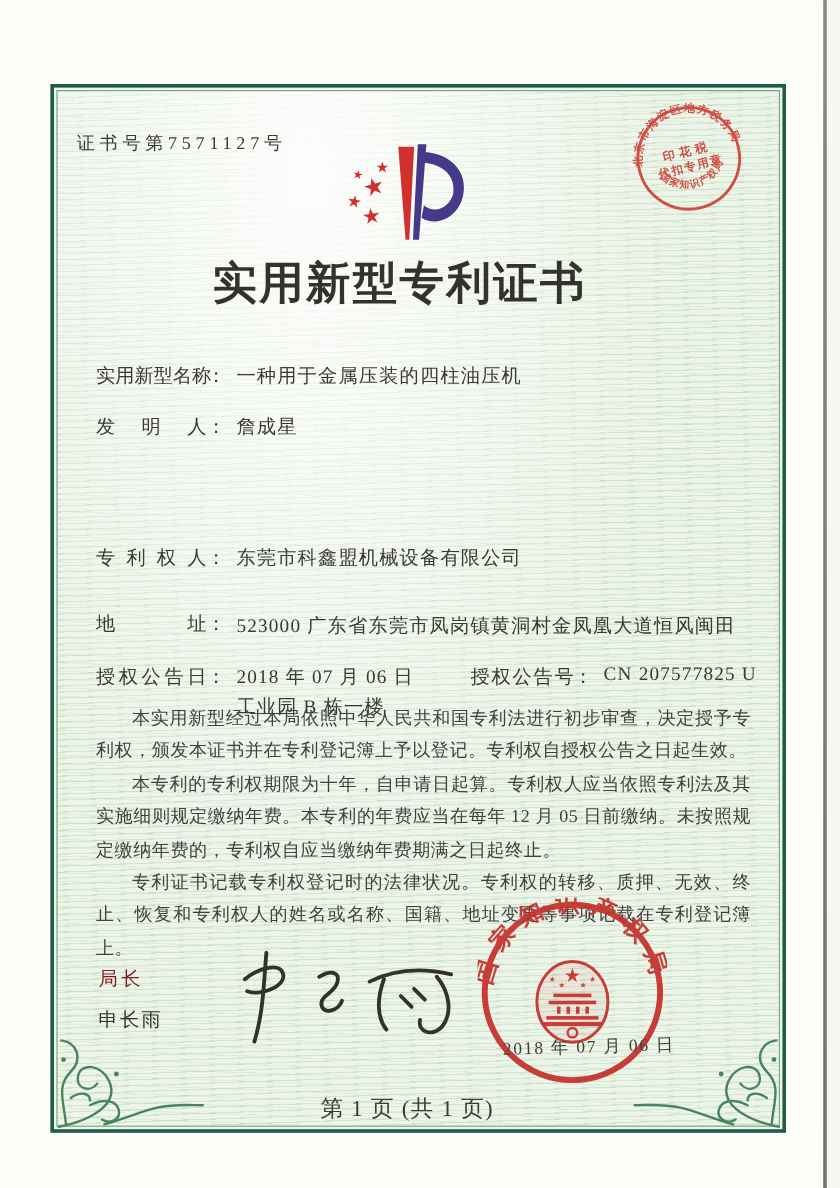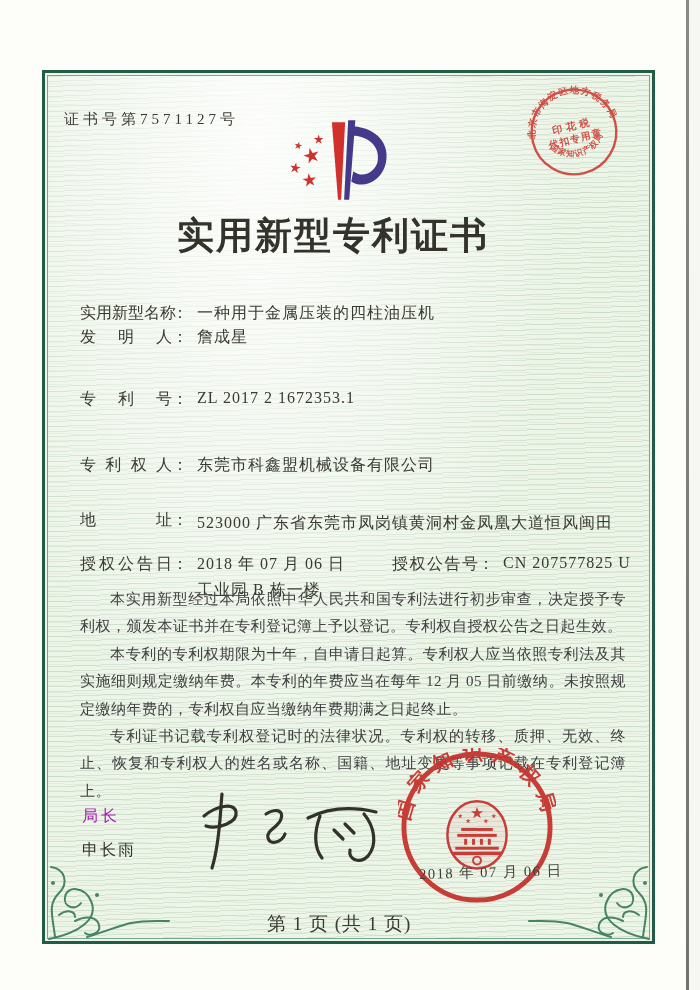--- a/index.html
+++ b/index.html
@@ -36,21 +36,21 @@
   .flabel.w5{width:86px;}
   .colon{display:inline-block;margin-right:9px;vertical-align:top;}
   .fvalue{letter-spacing:1px;vertical-align:top;}
   .addrblock{display:inline-block;width:440px;white-space:normal;line-height:25px;letter-spacing:1px;vertical-align:top;}
   .addr2{display:block;margin-top:42px;}
 
   .paras{position:absolute;left:80px;top:586px;width:546px;font-size:15px;
     line-height:27.4px;color:#404040;text-align:justify;}
   .paras p{margin:0;text-indent:2em;letter-spacing:0.5px;}
 
-  .director-title{position:absolute;left:82px;top:806px;font-size:16px;letter-spacing:3px;color:#a21caf;}
+  .director-title{position:absolute;left:82px;top:806px;font-size:16px;letter-spacing:3px;color:#7f1d1d;}
   .director-name{position:absolute;left:82px;top:840px;font-size:16px;letter-spacing:2px;color:#33332c;}
   .signature{position:absolute;left:182px;top:786px;width:215px;height:88px;}
 
   .authority-seal{position:absolute;left:398px;top:748px;width:158px;height:158px;opacity:.93;}
   .seal-date{position:absolute;left:419px;top:863px;font-size:14.5px;letter-spacing:1.5px;
     color:#3e3e35;transform:rotate(-1.5deg);}
 
   .footer{position:absolute;left:267px;top:911px;font-size:19px;letter-spacing:1px;color:#3b3b33;}
 
   .flourish{position:absolute;width:126px;height:86px;}
@@ -94,25 +94,22 @@
     <text x="50" y="47" text-anchor="middle" font-size="11" letter-spacing="4" fill="#cc3a31" font-weight="600">印花税</text>
     <text x="50" y="61" text-anchor="middle" font-size="10.5" letter-spacing="1.5" fill="#cc3a31" font-weight="600">代扣专用章</text>
     <text font-size="9" fill="#cc3a31" letter-spacing="1" font-weight="600">
       <textPath href="#taxArcBottom" startOffset="50%" text-anchor="middle">国家知识产权局</textPath>
     </text>
   </svg>
 
   <div class="frow" style="top:303px">
     <span class="flabel">实用新型名称</span><span class="colon">：</span><span class="fvalue">一种用于金属压装的四柱油压机</span>
   </div>
-  <div class="frow" style="top:327px">
+  <div class="frow" style="top:346px">
     <span class="flabel">发明人</span><span class="colon">：</span><span class="fvalue">詹成星</span>
-  </div>
-  <div class="frow" style="top:389px">
-    <span class="flabel">专利号</span><span class="colon">：</span><span class="fvalue">ZL 2017 2 1672353.1</span>
   </div>
   <div class="frow" style="top:455px">
     <span class="flabel">专利权人</span><span class="colon">：</span><span class="fvalue">东莞市科鑫盟机械设备有限公司</span>
   </div>
   <div class="frow" style="top:510px">
     <span class="flabel">地址</span><span class="colon">：</span><span class="addrblock"><span>523000 广东省东莞市凤岗镇黄洞村金凤凰大道恒风闽田</span><span class="addr2">工业园 B 栋一楼</span></span>
   </div>
   <div class="frow" style="top:554px">
     <span class="flabel">授权公告日</span><span class="colon">：</span><span class="fvalue">2018 年 07 月 06 日</span>
   </div>

